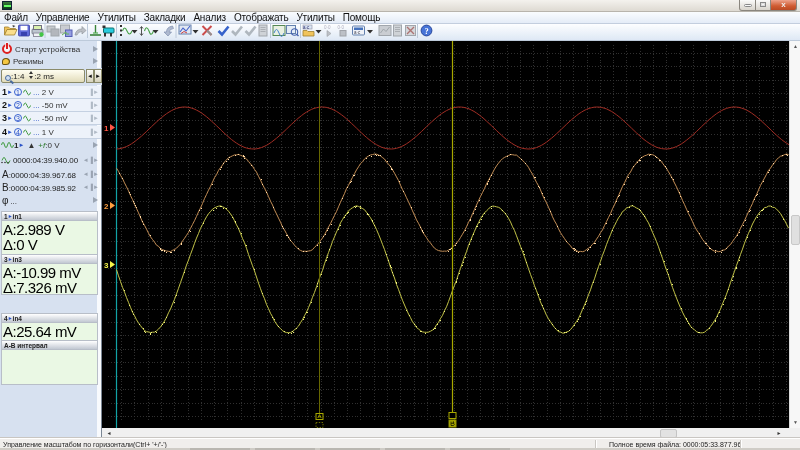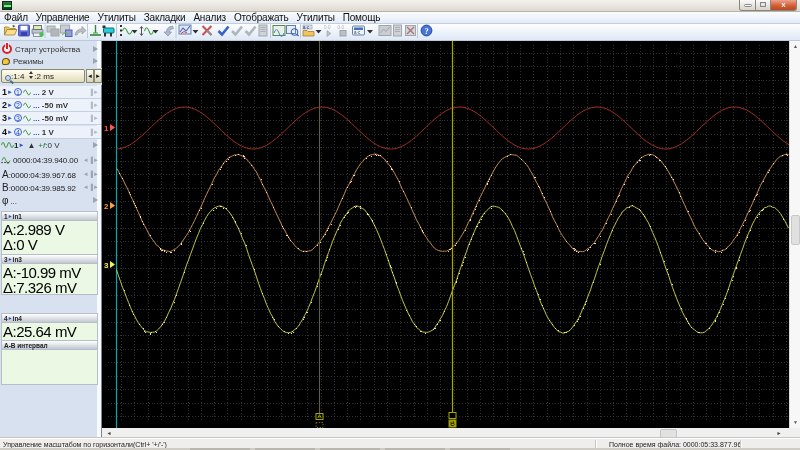--- a/index.html
+++ b/index.html
@@ -50,21 +50,21 @@
 .ud:before { content:""; position:absolute; left:1px; top:0; border-left:2.5px solid transparent; border-right:2.5px solid transparent; border-bottom:3.5px solid #333; }
 .ud:after { content:""; position:absolute; left:1px; bottom:0; border-left:2.5px solid transparent; border-right:2.5px solid transparent; border-top:3.5px solid #333; }
 .spn { position:absolute; top:1px; width:8px; height:14px; background:linear-gradient(#fdfdf8,#d6d2bc);
   border:1px solid #8a8a6a; font-size:6px; line-height:13px; text-align:center; color:#111; }
 .chrow { position:absolute; left:0; width:101px; height:13px; line-height:13px; background:#edf2fa;
   border-bottom:1px solid #c5d1e2; white-space:nowrap; color:#444; }
 .chrow b { font-size:9px; color:#111; margin-left:2px; }
 .bt { color:#2a52c8; font-size:6px; vertical-align:1px; }
 .cnum { display:inline-block; width:8px; height:8px; border:1px solid #3a62d0; border-radius:50%;
   color:#2a52c8; font-size:7px; line-height:8px; text-align:center; margin-left:1px; }
-.cv { color:#333; margin-left:2px;font-weight:bold; }
+.cv { color:#333; margin-left:2px; }
 .cv i { font-style:normal; color:#2a52c8; }
 .mini { position:absolute; right:2px; color:#b0bac6; font-size:6px; }
 .ts { margin-left:2px; font-size:8px; color:#222; letter-spacing:-0.1px; }
 .ab { font-size:10px; margin-left:2px; color:#222; }
 .lr { position:absolute; right:2px; color:#9aa4b2; font-size:6px; }
 .mbox { position:absolute; left:1px; width:97px; background:#eaf8e4; border:1px solid #b8bec8; }
 .mhead { height:9px; background:linear-gradient(#ffffff,#c2c8d2); border-bottom:1px solid #b8bec8;
   font-size:6.5px; font-weight:bold; line-height:9px; padding-left:2px; color:#222; }
 .mhead .bt { font-size:5px; }
 .mval { font-size:15px; color:#000; line-height:15.3px; padding:1px 0 0 1px; letter-spacing:-0.5px; }

